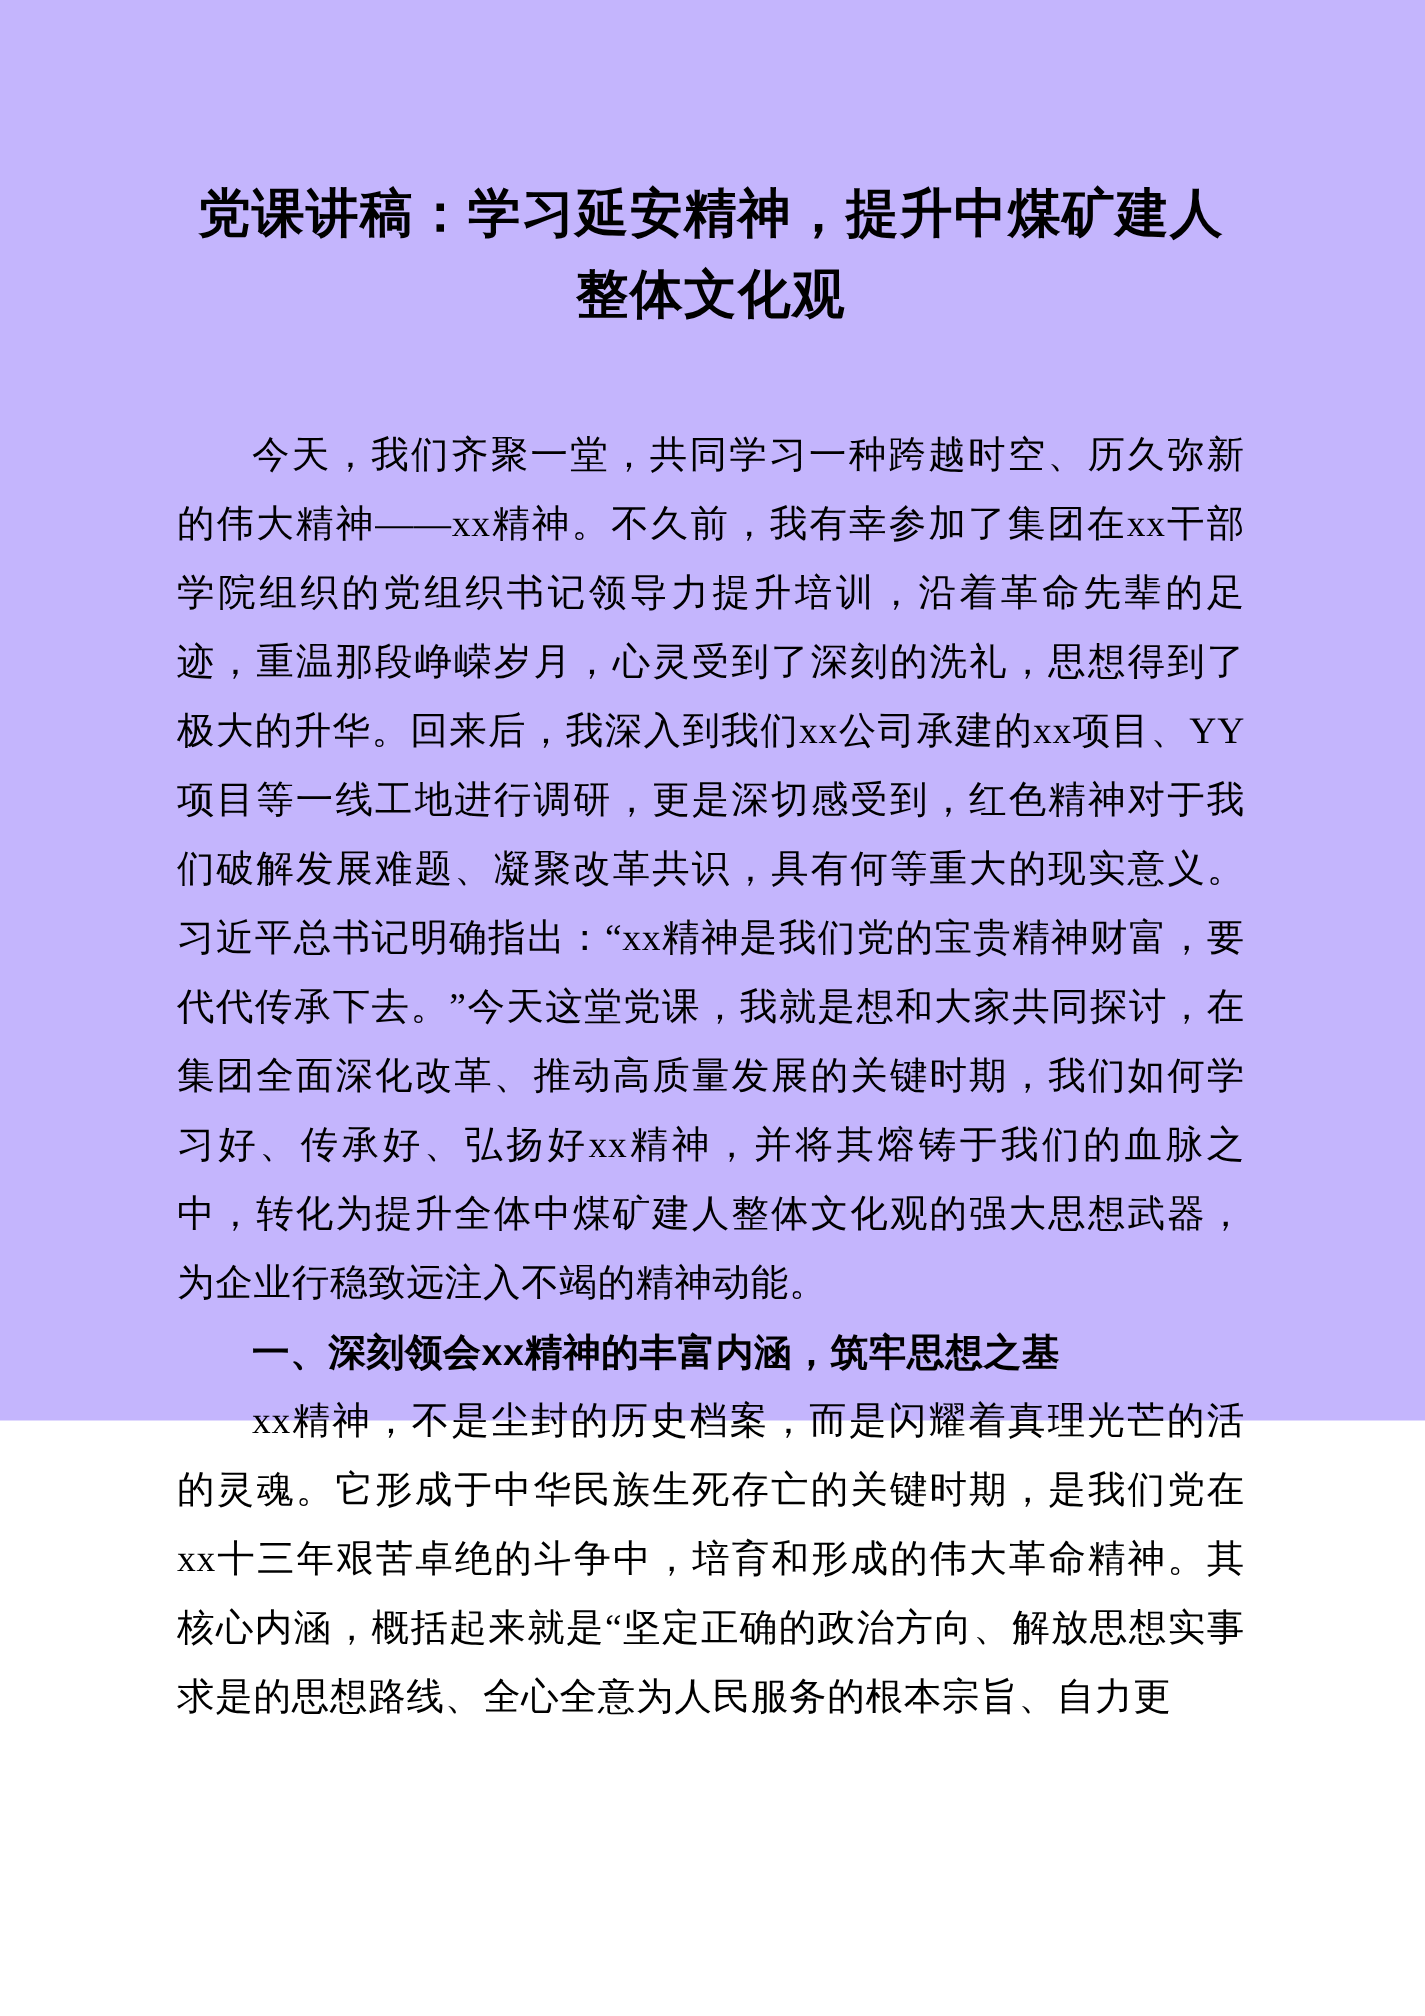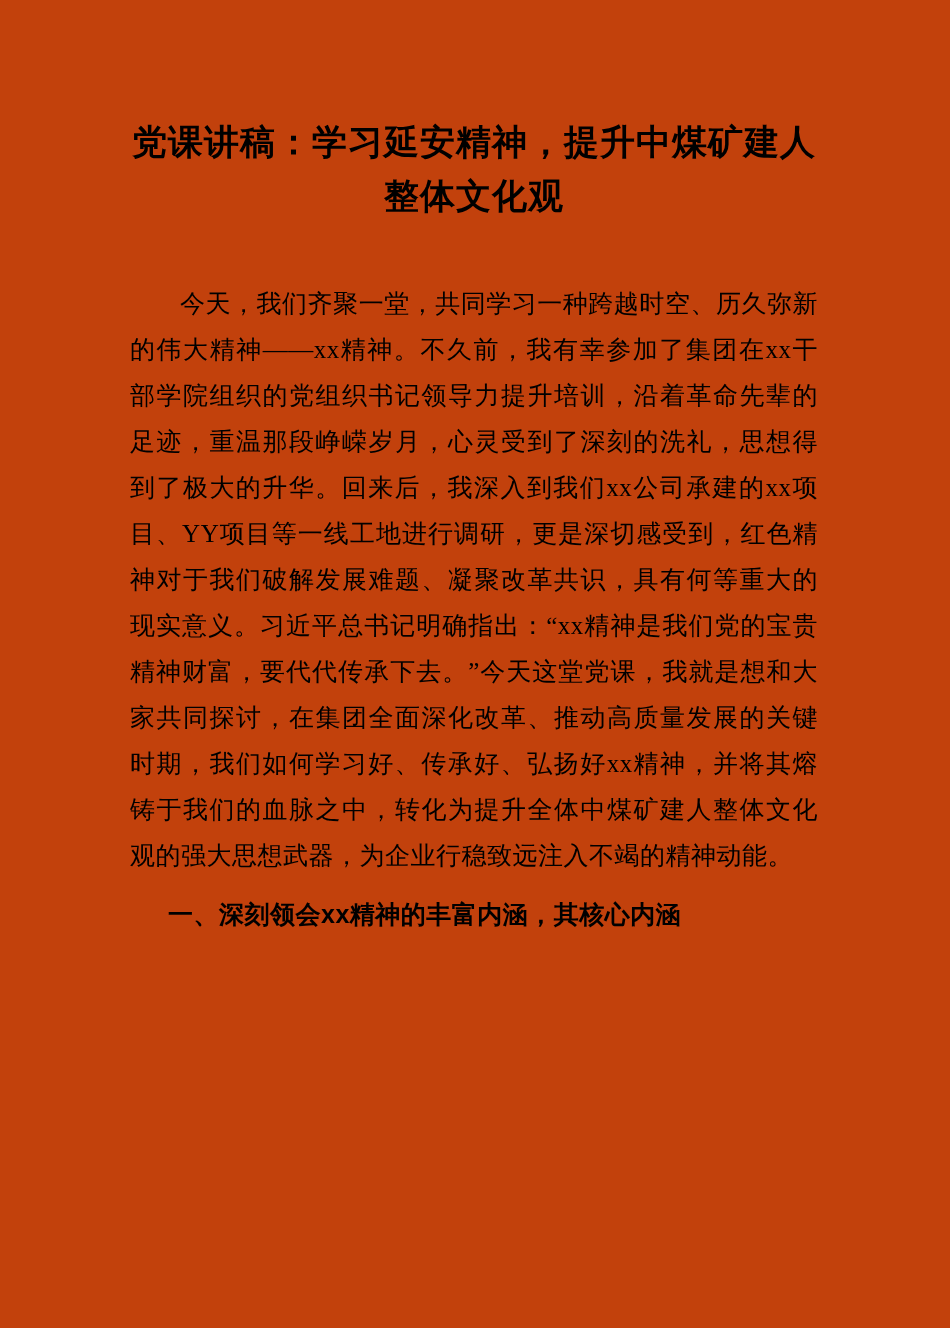--- a/index.html
+++ b/index.html
@@ -10,42 +10,42 @@
   body {
     width: 950px;
     height: 1344px;
     font-family: "Liberation Serif", "DejaVu Serif", serif;
     color: #000000;
     overflow: hidden;
   }
   .page {
     box-sizing: border-box;
     width: 950px;
-    height: 1328px;
-    background: #c2410c;
+    height: 947px;
+    background: #c4b5fd;
     padding: 116px 120px 20px 118px;
   }
   .doc-title {
     font-size: 35px;
     font-weight: bold;
     text-align: center;
     line-height: 1.55;
     margin: 0 0 56px 0;
     letter-spacing: 1px;
   }
   .salutation {
     font-size: 25px;
     line-height: 1.84;
     margin: 0;
     text-align: justify;
   }
   .body-para {
     font-size: 25px;
     line-height: 1.84;
-    margin: 12px;
+    margin: 0;
     text-indent: 2em;
     text-align: justify;
     letter-spacing: 0.5px;
   }
   .section-heading {
     font-size: 25px;
     font-weight: bold;
     font-family: "Liberation Sans", "DejaVu Sans", sans-serif;
     line-height: 1.84;
     margin: 0;
@@ -56,15 +56,16 @@
 </style>
 </head>
 <body>
 
 <div class="page">
   <h1 class="doc-title">党课讲稿：学习延安精神，提升中煤矿建人整体文化观</h1>
 
 
   <p class="body-para">今天，我们齐聚一堂，共同学习一种跨越时空、历久弥新的伟大精神——xx精神。不久前，我有幸参加了集团在xx干部学院组织的党组织书记领导力提升培训，沿着革命先辈的足迹，重温那段峥嵘岁月，心灵受到了深刻的洗礼，思想得到了极大的升华。回来后，我深入到我们xx公司承建的xx项目、YY项目等一线工地进行调研，更是深切感受到，红色精神对于我们破解发展难题、凝聚改革共识，具有何等重大的现实意义。习近平总书记明确指出：“xx精神是我们党的宝贵精神财富，要代代传承下去。”今天这堂党课，我就是想和大家共同探讨，在集团全面深化改革、推动高质量发展的关键时期，我们如何学习好、传承好、弘扬好xx精神，并将其熔铸于我们的血脉之中，转化为提升全体中煤矿建人整体文化观的强大思想武器，为企业行稳致远注入不竭的精神动能。</p>
 
-  <h2 class="section-heading">一、深刻领会xx精神的丰富内涵，其核心内涵</h2>
+  <h2 class="section-heading">一、深刻领会xx精神的丰富内涵，筑牢思想之基</h2>
 
+  <p class="body-para">xx精神，不是尘封的历史档案，而是闪耀着真理光芒的活的灵魂。它形成于中华民族生死存亡的关键时期，是我们党在xx十三年艰苦卓绝的斗争中，培育和形成的伟大革命精神。其核心内涵，概括起来就是“坚定正确的政治方向、解放思想实事求是的思想路线、全心全意为人民服务的根本宗旨、自力更</p>
 </div>
 
 </body></html>

